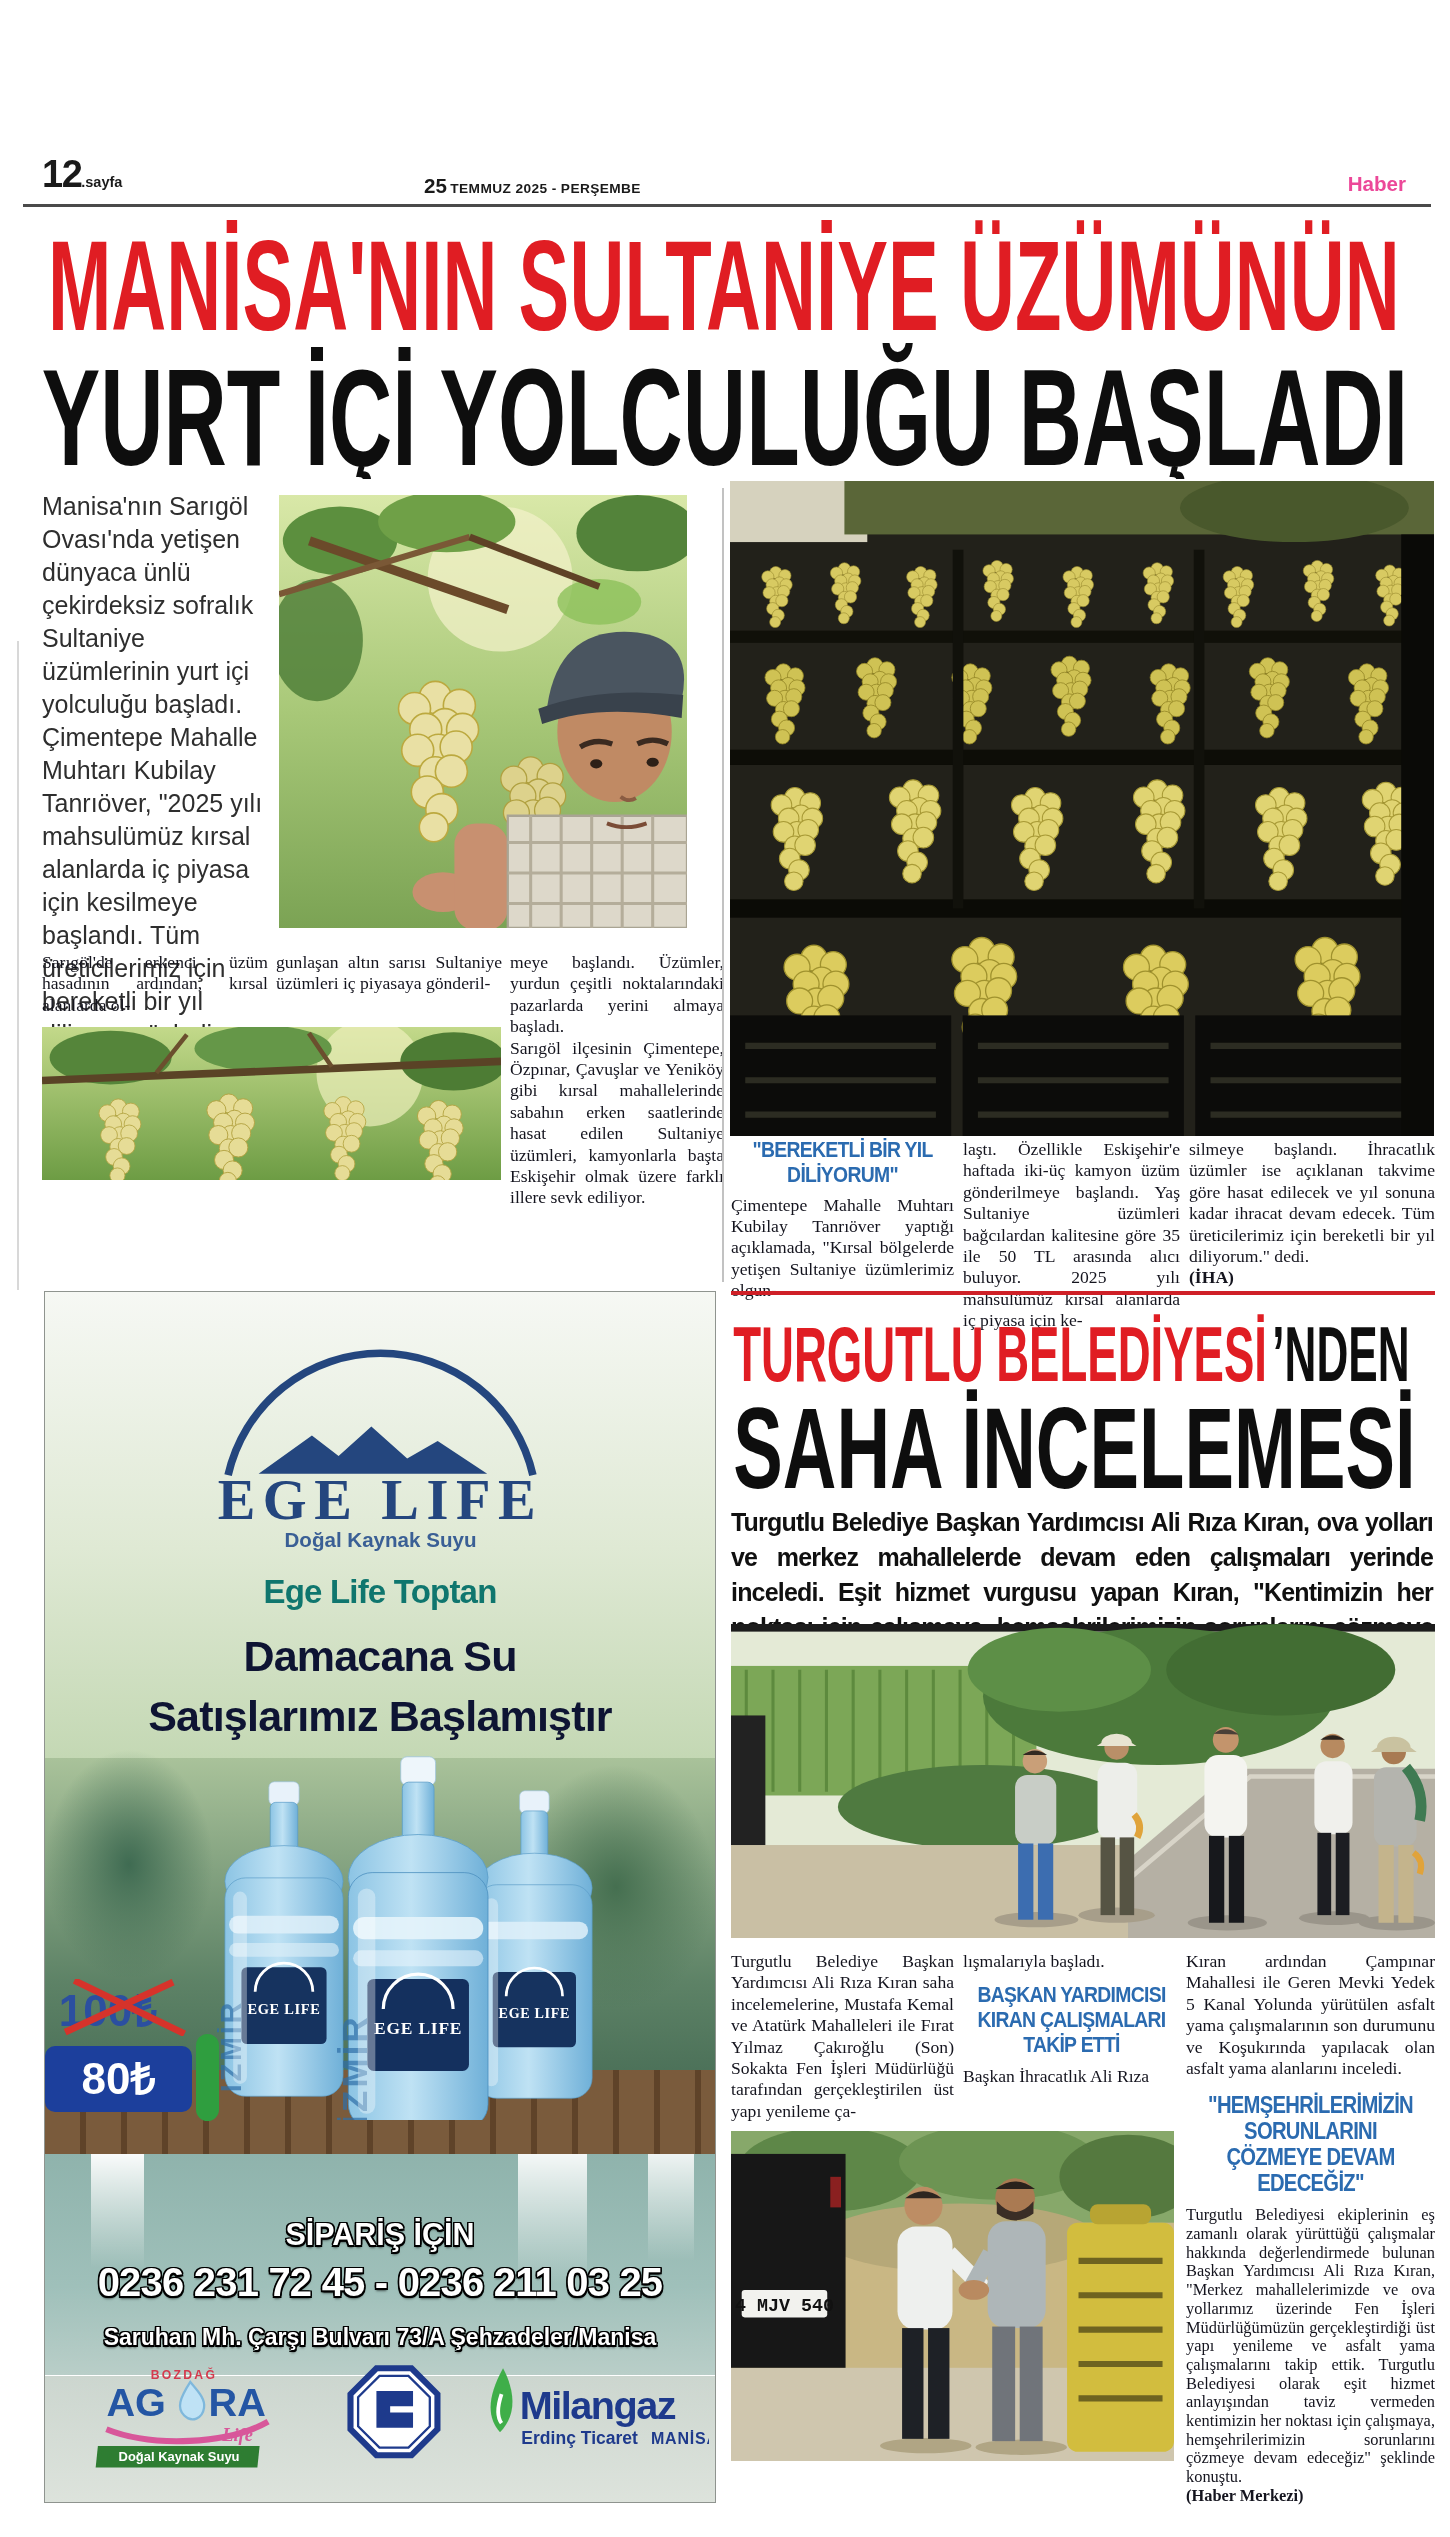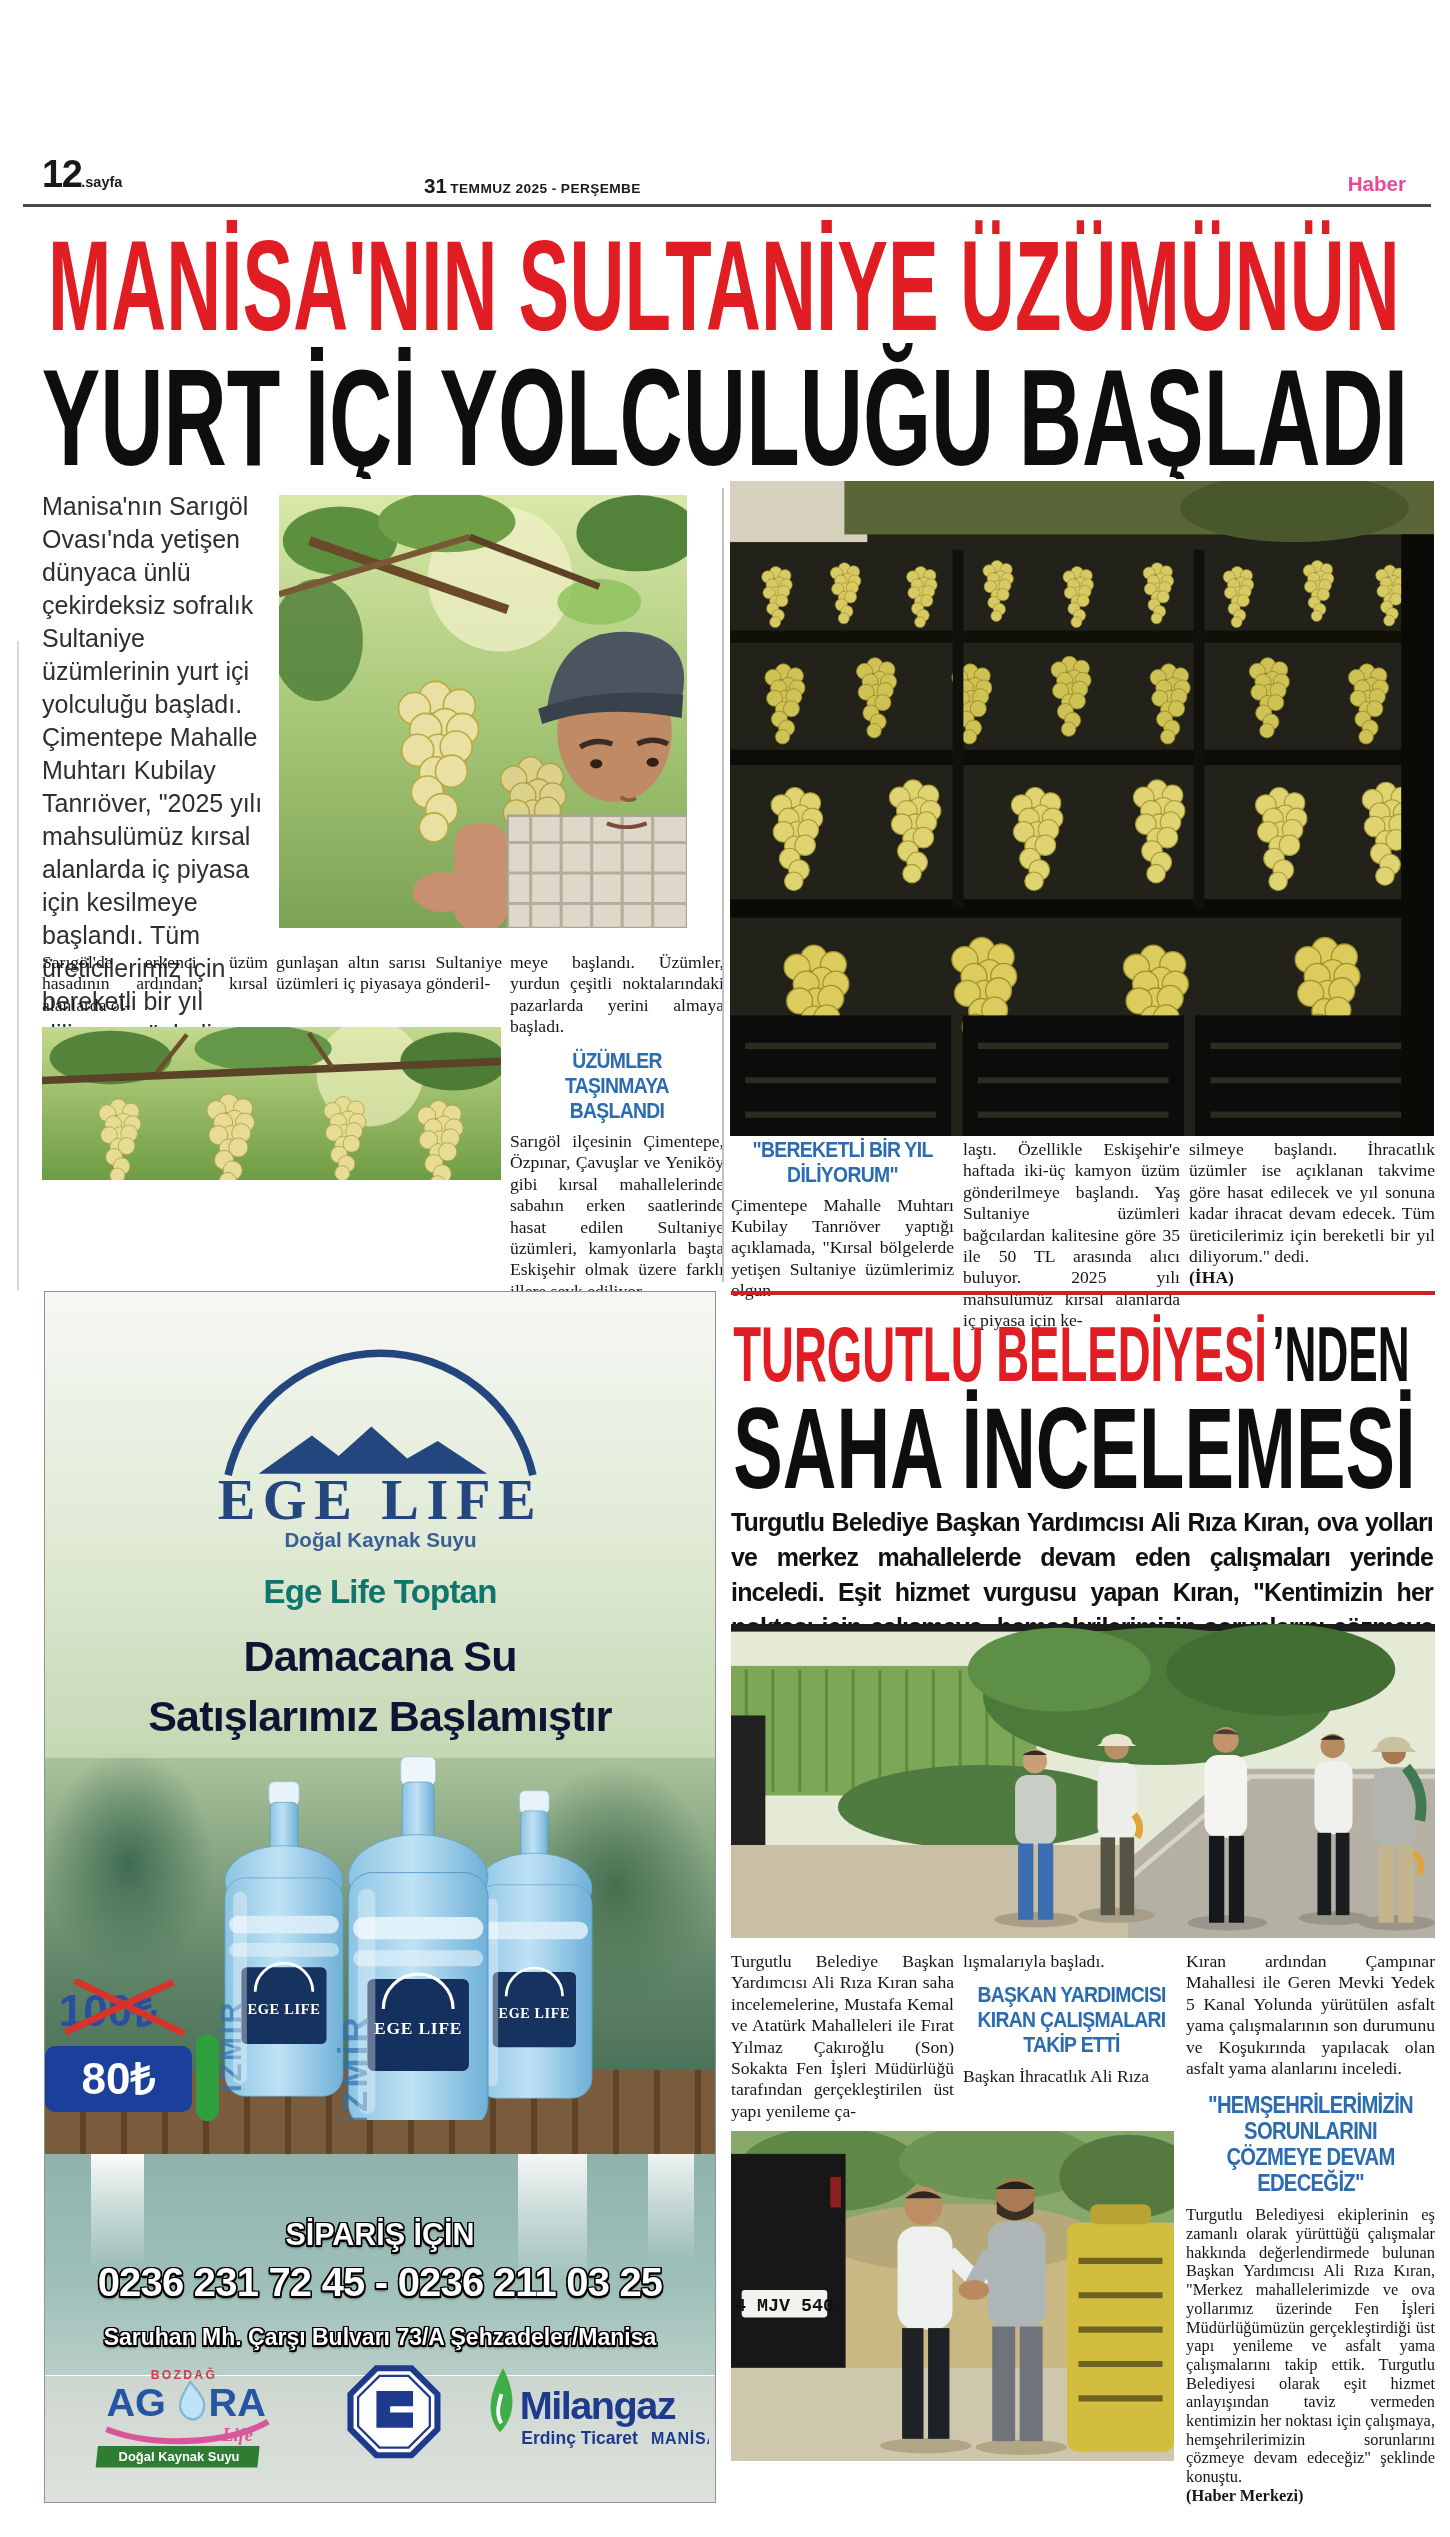--- a/index.html
+++ b/index.html
@@ -42,21 +42,21 @@
 </style>
 </head>
 <body>
 
 <div class="page">
 
   <div class="abs pageno" style="left:42px;top:153px;">
     <span class="no">12</span><span class="suffix">.sayfa</span>
   </div>
   <div class="abs dateline" style="left:424px;top:174px;">
-    <span class="day">31</span>
+    <span class="day">25</span>
     <span class="rest">TEMMUZ 2025 - PERŞEMBE</span>
   </div>
   <div class="abs section-label" style="right:44px;top:172px;">Haber</div>
   <div class="abs header-rule" style="left:23px;top:204px;width:1408px;"></div>
   <div class="abs vrule" style="left:17px;top:641px;height:649px;background:#d8d8d8;"></div>
 
   <svg class="abs" style="left:42px;top:216px;" width="1366" height="131" viewBox="0 0 1790 172">
     <text x="6" y="150" textLength="1775" lengthAdjust="spacingAndGlyphs" style="font-family:'Liberation Sans',sans-serif;font-weight:bold;font-size:168px;fill:#e01d23;">MANİSA'NIN SULTANİYE ÜZÜMÜNÜN</text>
   </svg>
   <svg class="abs" style="left:38px;top:343px;" width="1374" height="136" viewBox="0 0 1800 178">
@@ -178,23 +178,20 @@
     <rect x="292" y="90" width="14" height="470" fill="#11110b"></rect>
     <rect x="608" y="90" width="14" height="470" fill="#11110b"></rect>
     <rect x="880" y="70" width="43" height="788" fill="#0a0a07"></rect>
   </svg>
 
   <div class="abs serif" style="left:42px;top:952px;width:226px;">Sarıgöl'de erkenci üzüm hasadının ardından, kırsal alanlarda ol-</div>
   <div class="abs serif" style="left:276px;top:952px;width:226px;">gunlaşan altın sarısı Sultaniye üzümleri iç piyasaya gönderil-</div>
 
   <div class="abs" style="left:510px;top:952px;width:214px;">
     <div class="serif">meye başlandı. Üzümler, yurdun çeşitli noktalarındaki pazarlarda yerini almaya başladı.</div>
-    <div class="sub" style="margin:10.7px 0 7.6px 0;">
-      <span class="sq">ÜZÜMLER TAŞINMAYA BAŞLANDI</span>
-    </div>
     <div class="serif">Sarıgöl ilçesinin Çimentepe, Özpınar, Çavuşlar ve Yeniköy gibi kırsal mahallelerinde sabahın erken saatlerinde hasat edilen Sultaniye üzümleri, kamyonlarla başta Eskişehir olmak üzere farklı illere sevk ediliyor.</div>
   </div>
 
   <svg class="abs" style="left:42px;top:1027px;" width="459" height="153" viewBox="0 0 602 200" preserveAspectRatio="none">
     <defs>
       <linearGradient id="vinebg" x1="0" y1="0" x2="0" y2="1">
         <stop offset="0" stop-color="#c3d98a"></stop>
           <stop offset="1" stop-color="#6d9c44"></stop>
       </linearGradient>
     </defs>

